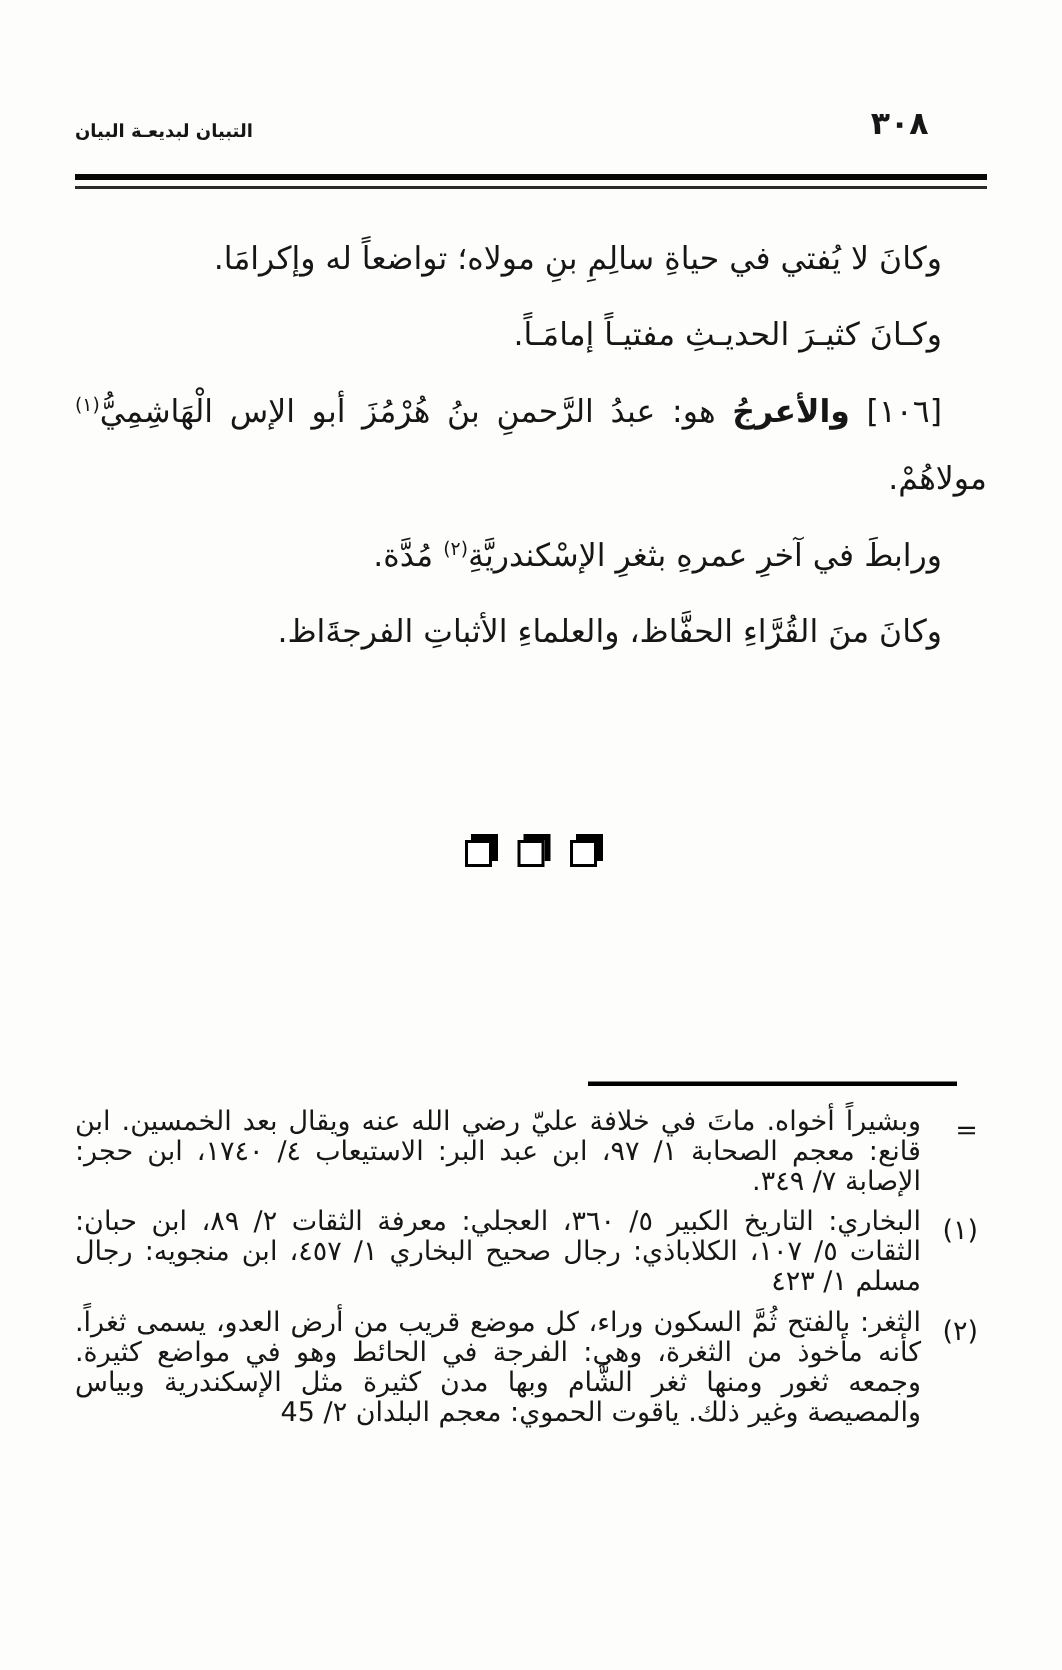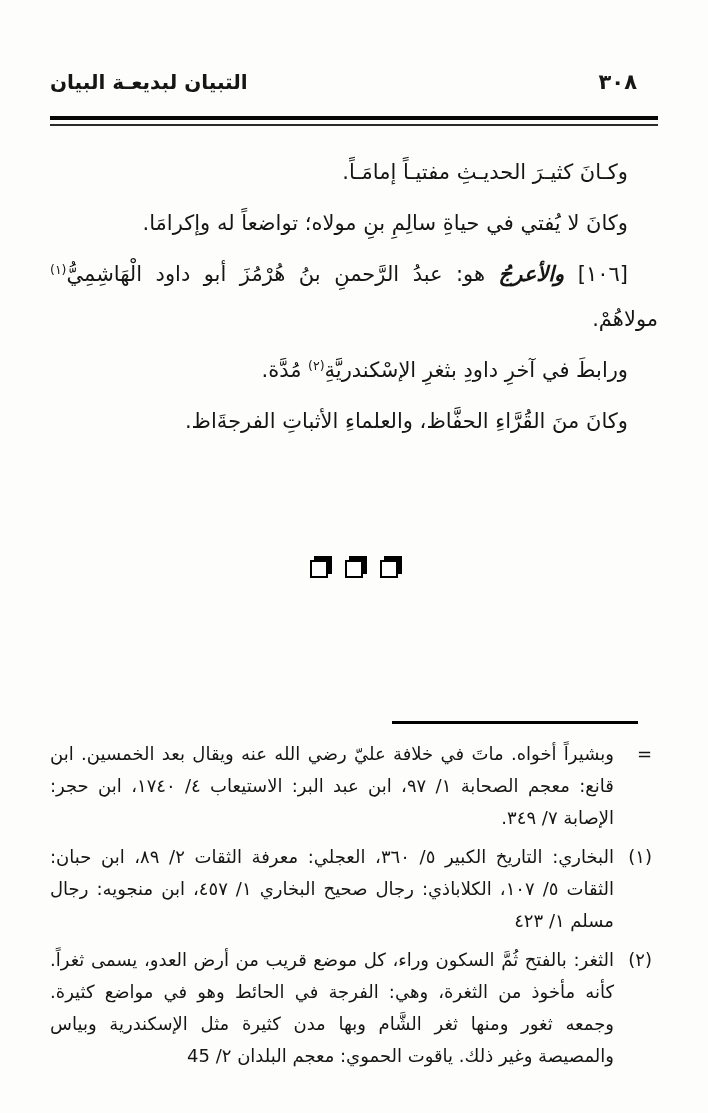--- a/index.html
+++ b/index.html
@@ -8,36 +8,36 @@
     position:relative;width:708px;height:1113px;
     background:#fdfdfb;color:#161616;
     font-family:"DejaVu Sans",sans-serif;
     direction:rtl;
   }
   
   .header{
     position:absolute;top:70px;right:50px;left:50px;
     display:flex;justify-content:space-between;align-items:flex-end;
   }
-  .page-number{font-weight:bold;font-size:21px;margin-right:21px;letter-spacing:2px;}
-  .book-title{font-weight:bold;font-size:20px;}
+  .page-number{font-weight:bold;font-size:21px;margin-right:39px;letter-spacing:2px;}
+  .book-title{font-weight:bold;font-size:12px;}
   .rules{position:absolute;top:116px;right:50px;left:50px;}
   .rule-thick{height:4px;background:#080808;}
   .rule-thin{height:2px;background:#2b2b2b;margin-top:4px;}
   
   .main{
     position:absolute;top:150px;right:50px;left:50px;
     font-size:21px;
   }
   .main p{
     margin:0 0 6px 0;line-height:45px;
     text-align:justify;text-align-last:right;
     text-indent:30px;
   }
-  .headword{font-weight:700;font-style:italic;}
+  .headword{font-weight:700;}
   .entry-bracket{font-weight:400;}
   sup.fnref{font-size:12.5px;vertical-align:7px;line-height:0;}
   
   .ornament{
     position:absolute;top:560px;left:0;right:0;
     display:flex;justify-content:center;gap:17px;
   }
   .sq{
     width:14px;height:14px;background:#ffffff;
     border:2.5px solid #000;
@@ -48,46 +48,46 @@
   .fnsep{
     width:246px;height:3px;background:#000;
     margin-left:auto;margin-right:20px;margin-bottom:14px;
   }
   .fnitem{display:flex;margin-bottom:7px;}
   .fnmark{
     flex:0 0 44px;width:44px;box-sizing:border-box;
     padding-right:6px;line-height:32px;white-space:nowrap;
   }
   .fnbody{
-    flex:1;line-height:32px;
+    flex:1;line-height:20px;
     text-align:justify;text-align-last:right;
   }
 </style>
 </head>
 <body>
 
 <div class="page" style="background: rgb(253, 253, 251); color: rgb(22, 22, 22);">
 
   <div class="header">
     <div class="page-number">٣٠٨</div>
     <div class="book-title">التبيان لبديعـة البيان</div>
   </div>
   <div class="rules">
     <div class="rule-thick"></div>
     <div class="rule-thin"></div>
   </div>
 
   <div class="main">
+    <p><span>وكانَ لا يُفتي في حياةِ سالِمِ بنِ مولاه؛ تواضعاً له وإكرامَا.</span></p>
     <p><span>وكـانَ كثيـرَ الحديـثِ مفتيـاً إمامَـاً.</span></p>
-    <p><span>وكانَ لا يُفتي في حياةِ سالِمِ بنِ مولاه؛ تواضعاً له وإكرامَا.</span></p>
     <p><span class="entry-bracket">[١٠٦]</span>
       <span class="headword">والأعرجُ</span>
-      <span>هو: عبدُ الرَّحمنِ بنُ هُرْمُزَ أبو داود الْهَاشِمِيُّ</span><sup class="fnref">(١)</sup>
+      <span>هو: عبدُ الرَّحمنِ بنُ هُرْمُزَ أبو الإس الْهَاشِمِيُّ</span><sup class="fnref">(١)</sup>
       <span>مولاهُمْ.</span></p>
-    <p><span>ورابطَ في آخرِ داودِ بثغرِ الإسْكندريَّةِ</span><sup class="fnref">(٢)</sup>
+    <p><span>ورابطَ في آخرِ عمرهِ بثغرِ الإسْكندريَّةِ</span><sup class="fnref">(٢)</sup>
       <span>مُدَّة.</span></p>
     <p><span>وكانَ منَ القُرَّاءِ الحفَّاظ، والعلماءِ الأثباتِ الفرجةَاظ.</span></p>
   </div>
 
   <div class="ornament">
     <div class="sq"></div>
     <div class="sq"></div>
     <div class="sq"></div>
   </div>
 

